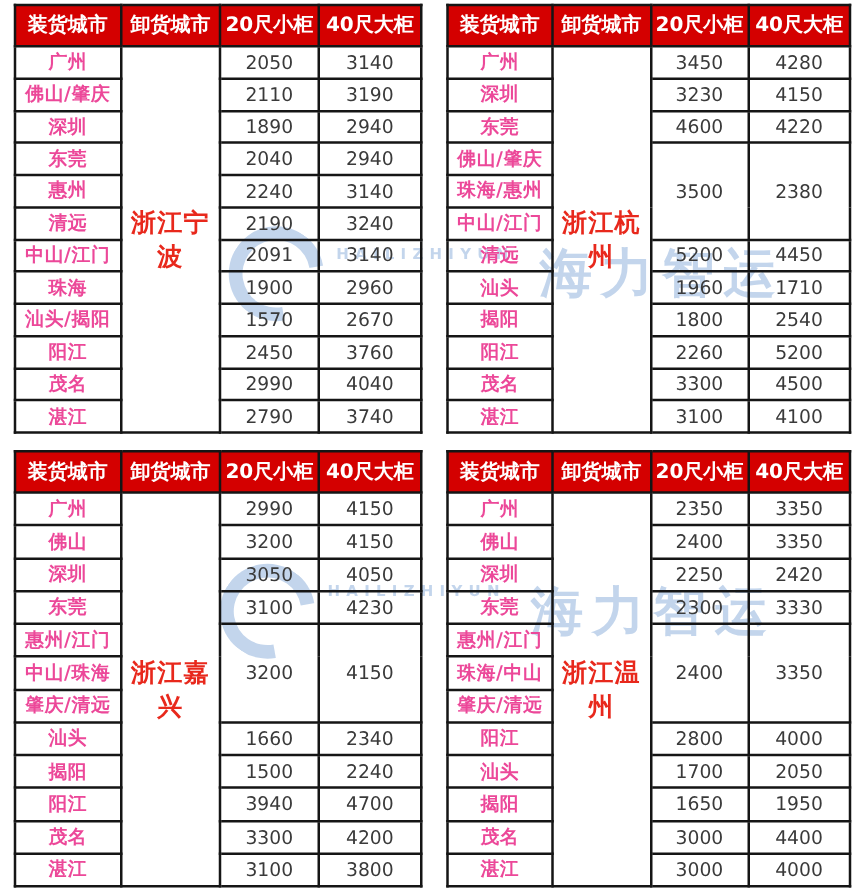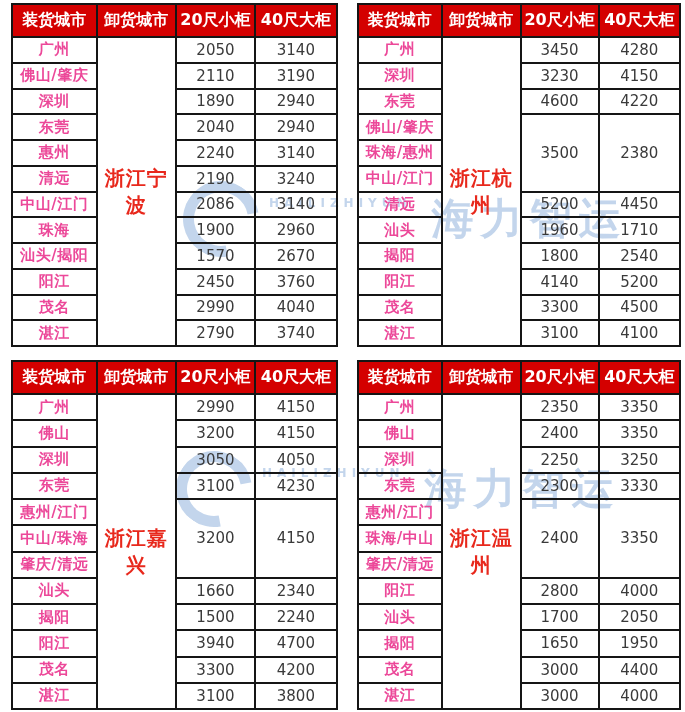--- a/index.html
+++ b/index.html
@@ -112,21 +112,21 @@
             <td class="num">2240</td>
             <td class="num">3140</td>
           </tr>
           <tr>
             <td class="city">清远</td>
             <td class="num">2190</td>
             <td class="num">3240</td>
           </tr>
           <tr>
             <td class="city">中山/江门</td>
-            <td class="num">2086</td>
+            <td class="num">2091</td>
             <td class="num">3140</td>
           </tr>
           <tr>
             <td class="city">珠海</td>
             <td class="num">1900</td>
             <td class="num">2960</td>
           </tr>
           <tr>
             <td class="city">汕头/揭阳</td>
             <td class="num">1570</td>
@@ -204,21 +204,21 @@
             <td class="num">1960</td>
             <td class="num">1710</td>
           </tr>
           <tr>
             <td class="city">揭阳</td>
             <td class="num">1800</td>
             <td class="num">2540</td>
           </tr>
           <tr>
             <td class="city">阳江</td>
-            <td class="num">4140</td>
+            <td class="num">2260</td>
             <td class="num">5200</td>
           </tr>
           <tr>
             <td class="city">茂名</td>
             <td class="num">3300</td>
             <td class="num">4500</td>
           </tr>
           <tr>
             <td class="city">湛江</td>
             <td class="num">3100</td>
@@ -328,21 +328,21 @@
             <td class="num">3350</td>
           </tr>
           <tr>
             <td class="city">佛山</td>
             <td class="num">2400</td>
             <td class="num">3350</td>
           </tr>
           <tr>
             <td class="city">深圳</td>
             <td class="num">2250</td>
-            <td class="num">3250</td>
+            <td class="num">2420</td>
           </tr>
           <tr>
             <td class="city">东莞</td>
             <td class="num">2300</td>
             <td class="num">3330</td>
           </tr>
           <tr>
             <td class="city">惠州/江门</td>
             <td class="num" rowspan="3">2400</td>
             <td class="num" rowspan="3">3350</td>

